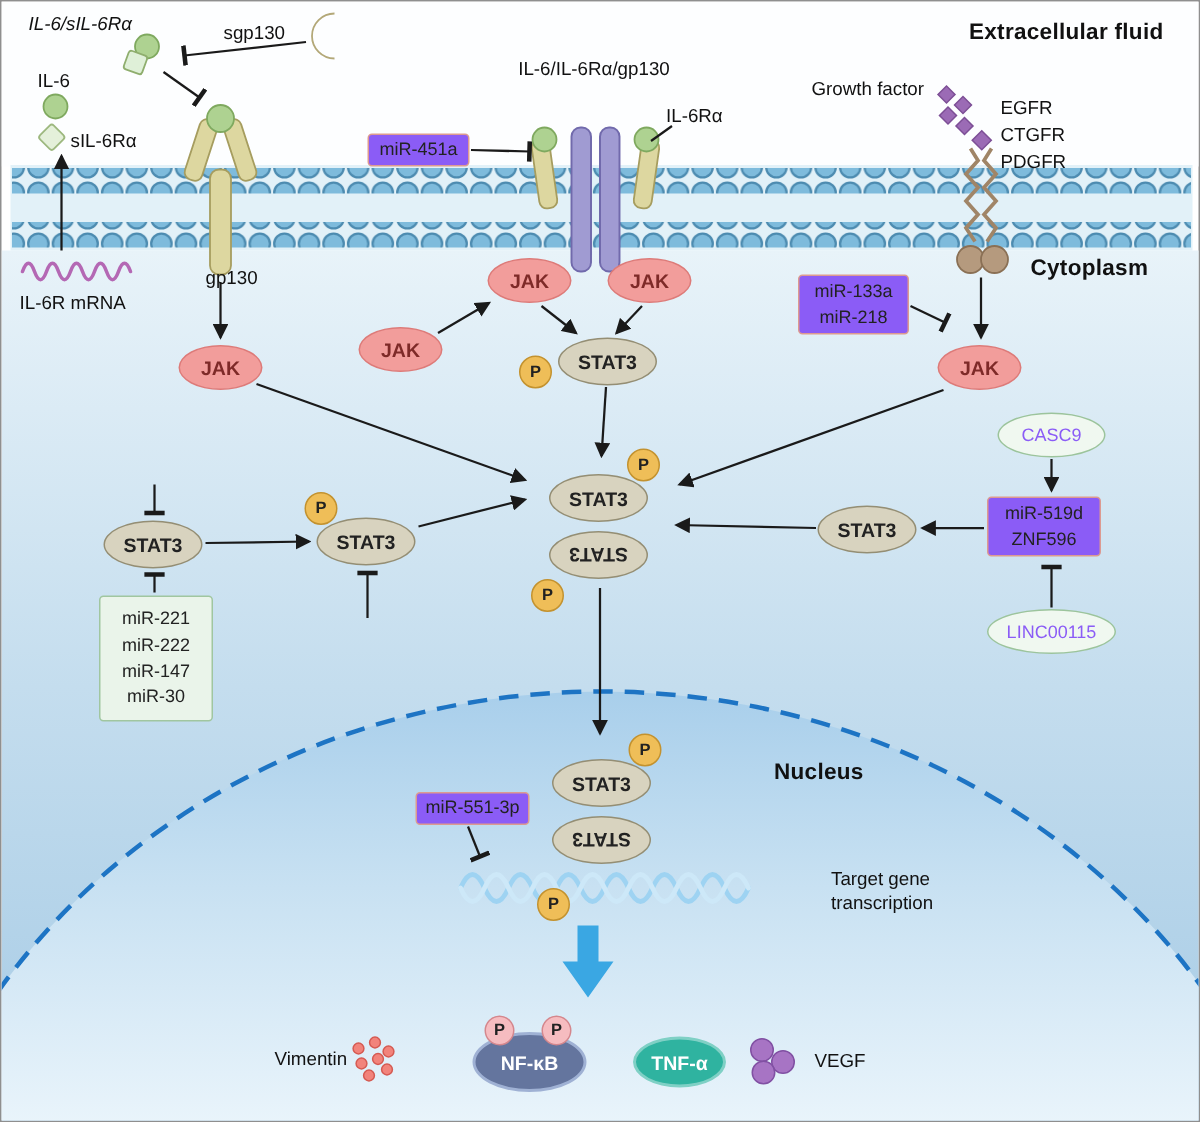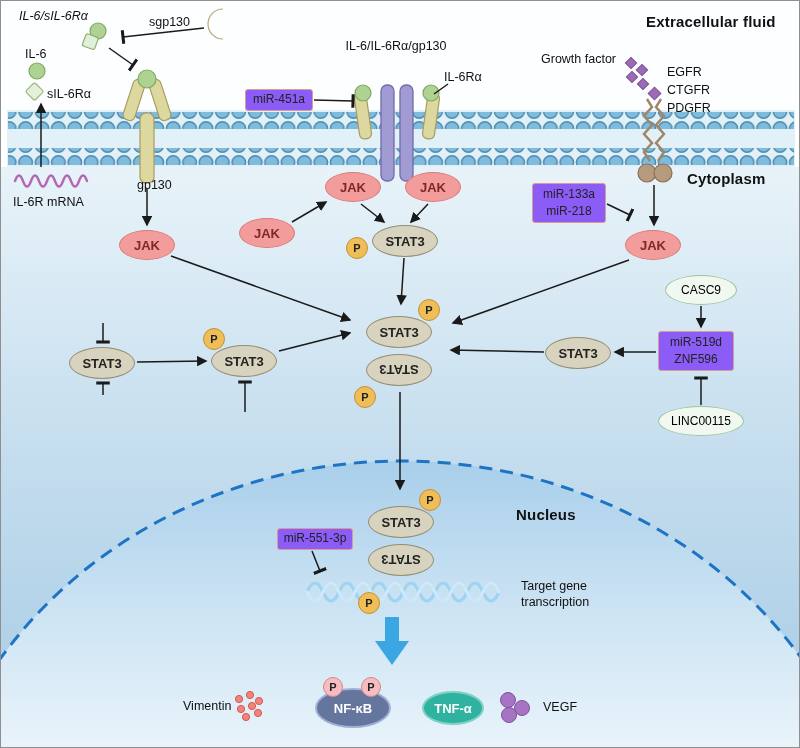--- a/index.html
+++ b/index.html
@@ -17,21 +17,21 @@
   .flip  { transform:rotate(180deg); }
   .pcirc { position:absolute; width:22px; height:22px; border-radius:50%; background:#efbe58;
            border:1.6px solid #c3922f; font-size:11px; font-weight:bold; color:#222;
            display:flex; align-items:center; justify-content:center; }
   .pcirc.pink { background:#f6bcc0; border-color:#d4878d; width:20px; height:20px; }
   .box { position:absolute; display:flex; flex-direction:column; align-items:center; justify-content:center;
          font-size:12px; line-height:1.45; border-radius:3px; text-align:center; color:#222; }
   .box.pink  { background:#8b5cf6; border:1.3px solid #dd9a90; }
   .box.green { background:#eaf4ea; border:1.3px solid #a0c6a0; }
   .oval { position:absolute; display:flex; align-items:center; justify-content:center; font-size:12px;
-          border-radius:50%; background:#f0f8f0; border:1.3px solid #9cc49c; color:#000000; }
+          border-radius:50%; background:#f0f8f0; border:1.3px solid #9cc49c; color:#8b5cf6; }
   .nfkb { position:absolute; width:76px; height:40px; border-radius:50%; background:#64759e;
           border:2.5px solid #9fb1d4; color:#fff; font-weight:bold; font-size:13px;
           display:flex; align-items:center; justify-content:center; }
   .tnfa { position:absolute; width:62px; height:34px; border-radius:50%; background:#2fb3a0;
           border:2.5px solid #7fd0c5; color:#fff; font-weight:bold; font-size:13px;
           display:flex; align-items:center; justify-content:center; }
 </style>
 </head>
 <body>
 
@@ -191,31 +191,37 @@
   <div class="pcirc" style="left:418px; top:488px;">P</div>
   <div class="pcirc" style="left:357px; top:591px;">P</div>
 
   <div class="box pink" style="left:244px; top:88px; width:68px; height:22px;">
     <span>miR-451a</span>
   </div>
   <div class="box pink" style="left:531px; top:182px; width:74px; height:40px;">
     <span>miR-133a</span>
     <span>miR-218</span>
   </div>
+  <div class="box green" style="left:65px; top:396px; width:76px; height:84px;">
+    <span>miR-221</span>
+    <span>miR-222</span>
+    <span>miR-147</span>
+    <span>miR-30</span>
+  </div>
   <div class="box pink" style="left:657px; top:330px; width:76px; height:40px;">
     <span>miR-519d</span>
     <span>ZNF596</span>
   </div>
   <div class="box pink" style="left:276px; top:527px; width:76px; height:22px;">
     <span>miR-551-3p</span>
   </div>
   <div class="oval" style="left:664px; top:274px; width:72px; height:30px;">CASC9</div>
   <div class="oval" style="left:657px; top:405px; width:86px; height:30px;">LINC00115</div>
 
-  <div class="lbl" style="left:520px; top:578px;">
+  <div class="lbl" style="left:553px; top:578px;">
     <div>Target gene</div>
     <div>transcription</div>
   </div>
 
   <div class="lbl" style="left:182px; top:698px;">Vimentin</div>
   <div class="nfkb" style="left:314px; top:687px;">NF-κB</div>
   <div class="pcirc pink" style="left:322px; top:676px;">P</div>
   <div class="pcirc pink" style="left:360px; top:676px;">P</div>
   <div class="tnfa" style="left:421px; top:690px;">TNF-α</div>
   <div class="lbl" style="left:542px; top:699px;">VEGF</div>

